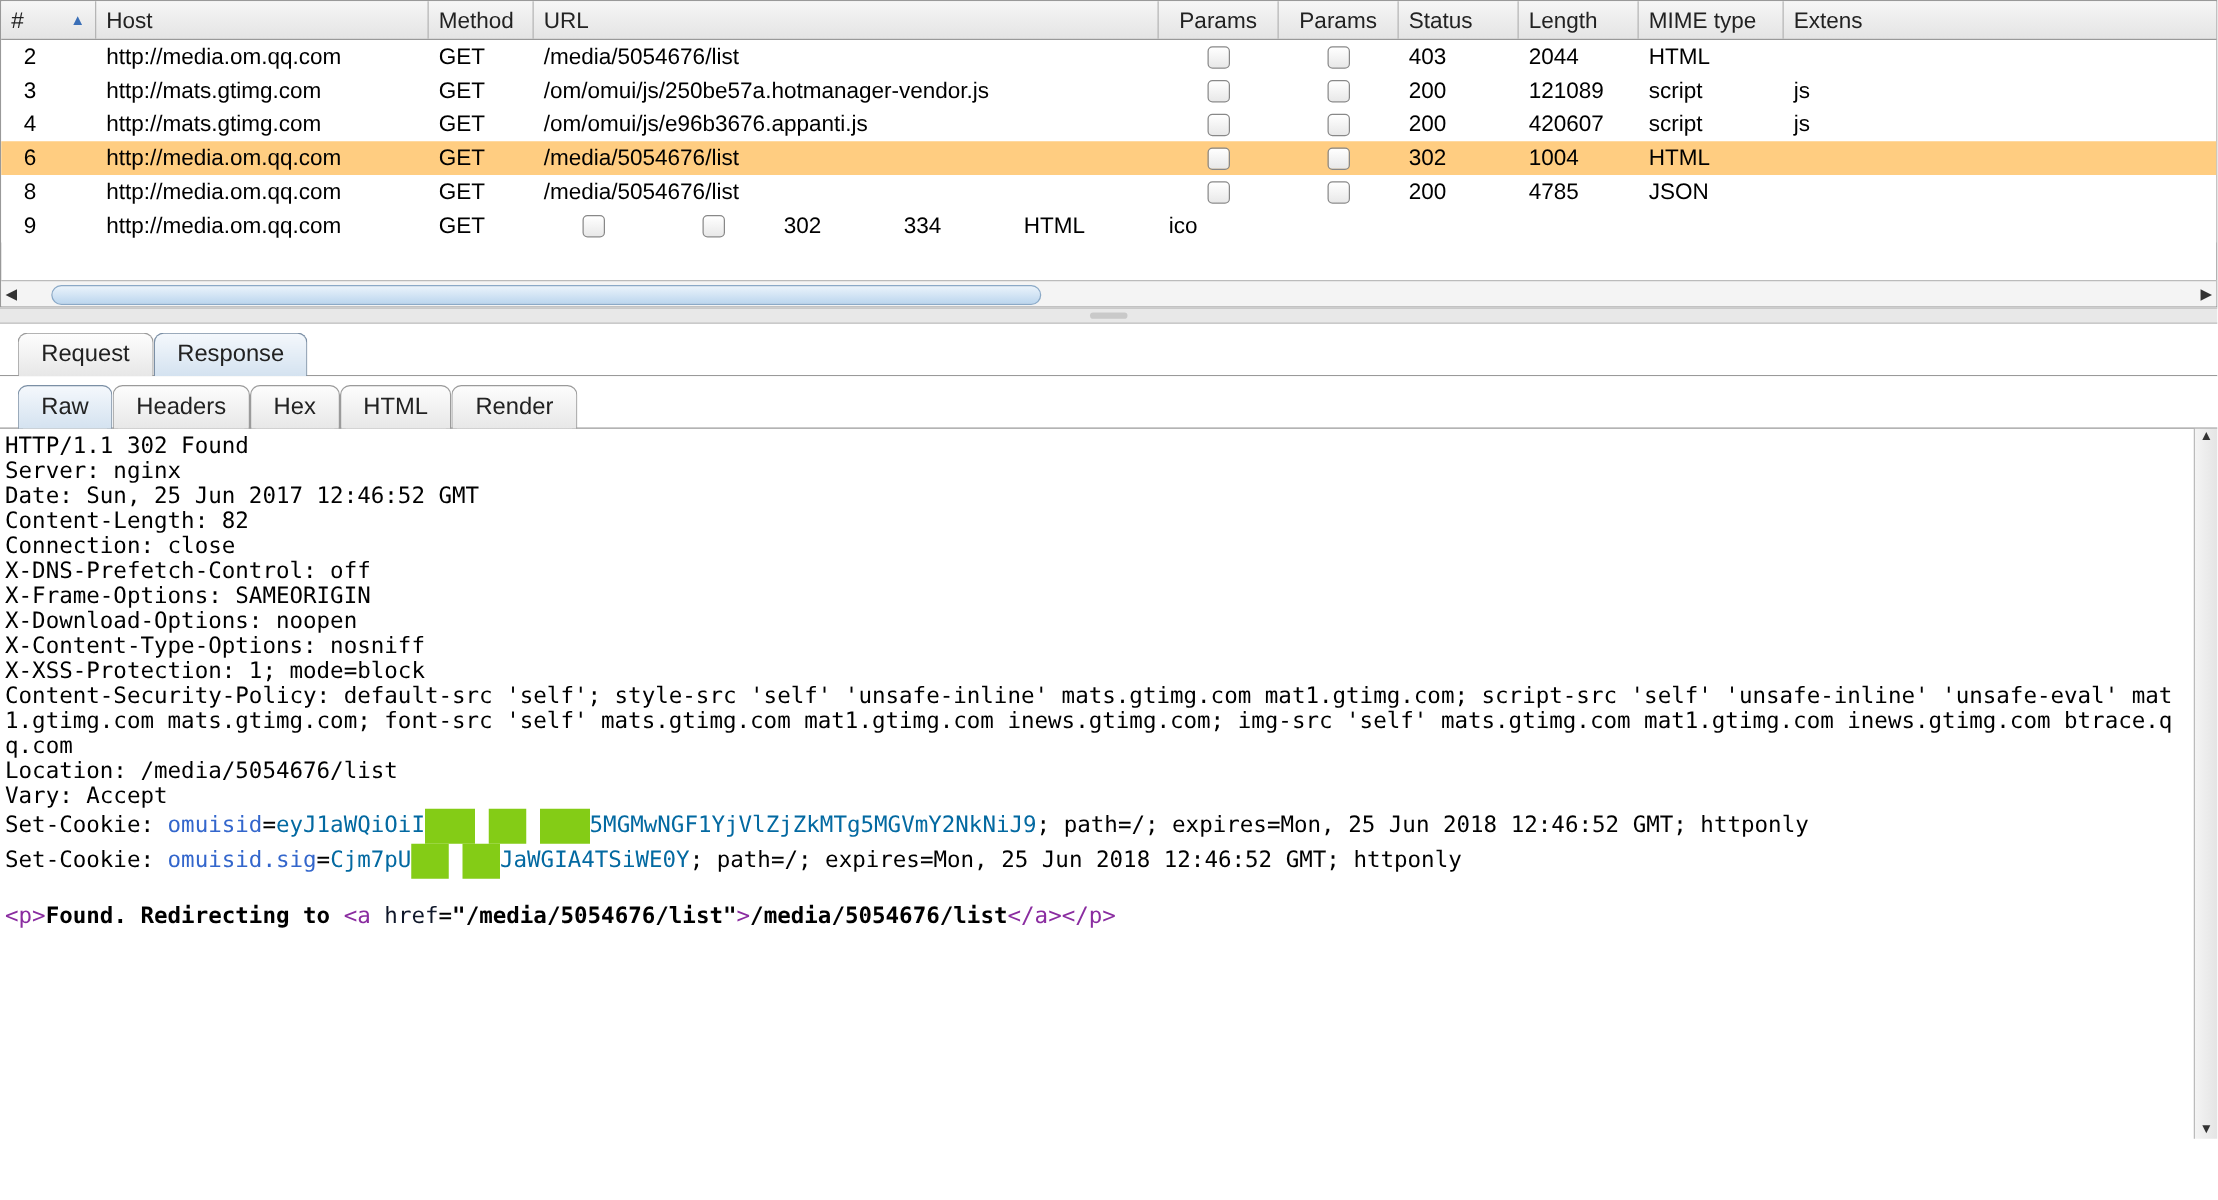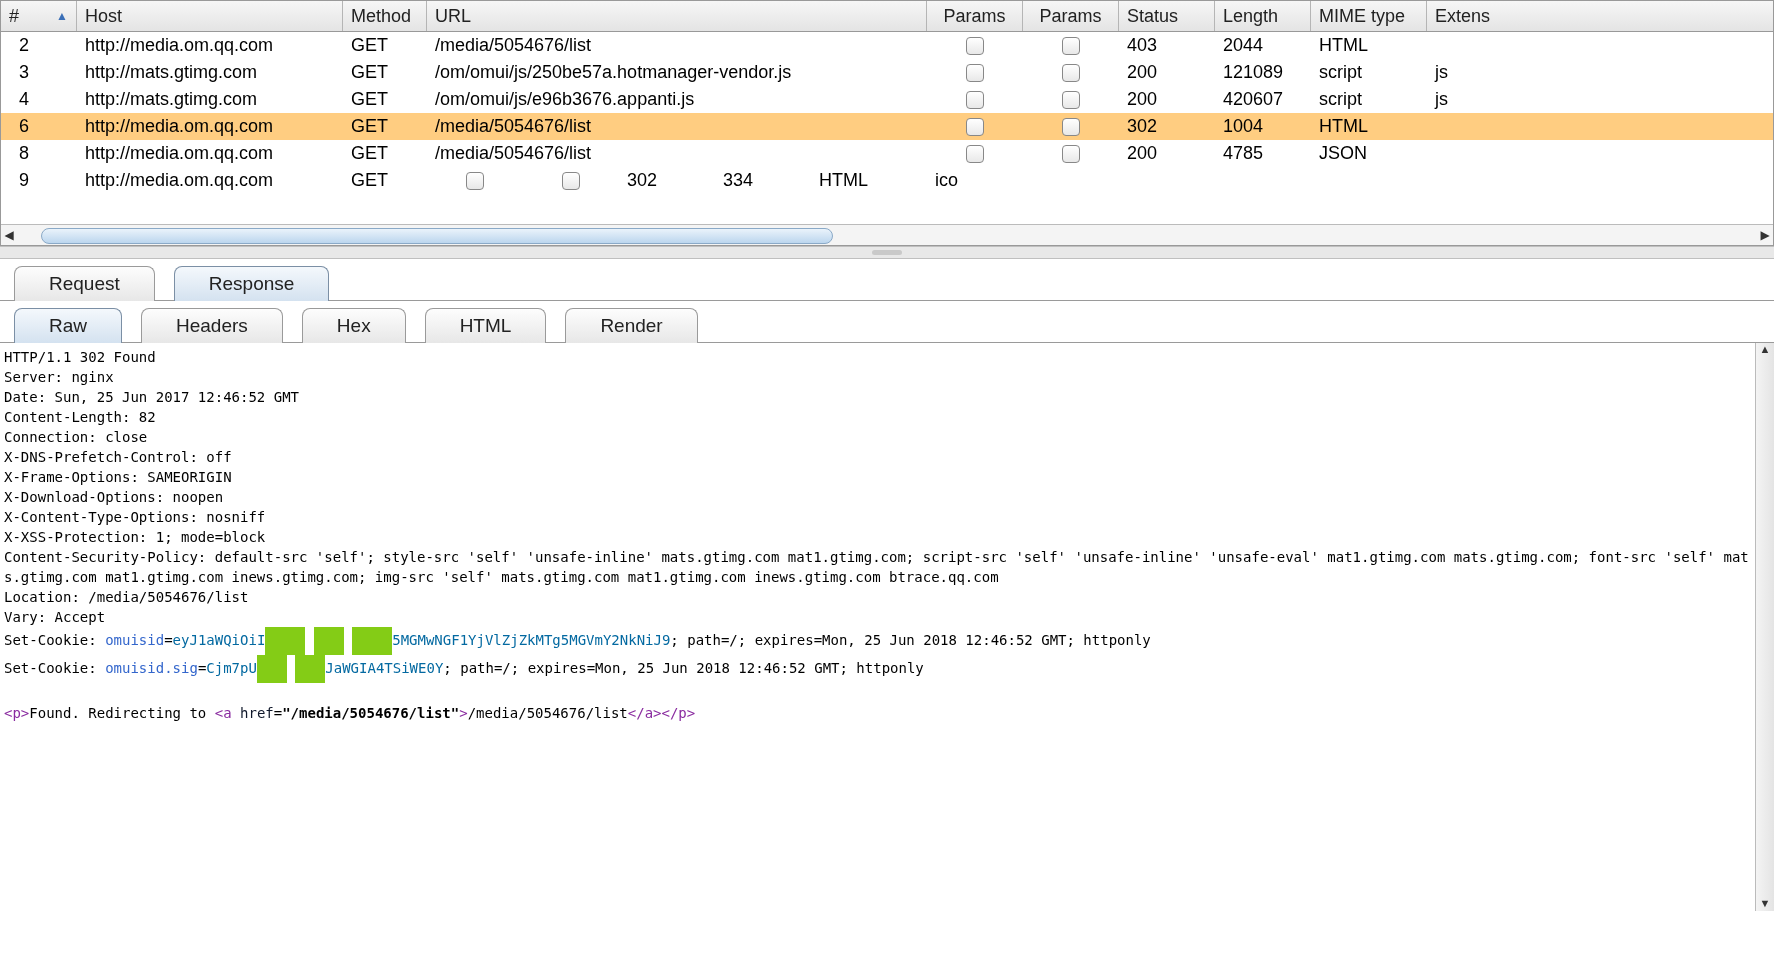--- a/index.html
+++ b/index.html
@@ -23,34 +23,34 @@
   .c-mime{width:116px}
   .c-ext{width:76px}
   .chk{width:16px;height:16px;border:1px solid #888;border-radius:4px;background:linear-gradient(#fff,#e8e8e8);display:inline-block}
   .grid-scroll{display:flex;align-items:center;height:20px;border-top:1px solid #bbb;background:#f4f4f4}
   .sc-arrow{width:16px;height:16px;display:flex;justify-content:center;align-items:center;font-size:12px;color:#333}
   .sc-track{flex:1;height:16px;position:relative}
   .sc-thumb{position:absolute;left:24px;top:1px;height:14px;width:790px;border-radius:8px;background:linear-gradient(#eaf3fb,#bcd6ee);border:1px solid #8aa9c7}
   .divider{height:11px;background:#e8e8e8;border-top:1px solid #bfbfbf;border-bottom:1px solid #bfbfbf;position:relative}
   .divider .handle{position:absolute;left:50%;top:3px;width:30px;height:5px;margin-left:-15px;border-radius:3px;background:#c9c9c9}
   .tabs{display:flex;padding:6px 10px 0 14px;background:#fff;border-bottom:1px solid #9a9a9a}
-  .tab{border:1px solid #9a9a9a;border-bottom:none;border-top-left-radius:8px;border-top-right-radius:8px;margin-right:19px;padding:6px 34px;background:linear-gradient(#fdfdfd,#e7e7e7);cursor:pointer;font-size:19px;color:#222;position:relative;top:1px}
+  .tab{border:1px solid #9a9a9a;border-bottom:none;border-top-left-radius:8px;border-top-right-radius:8px;margin-right:0;padding:6px 18px;background:linear-gradient(#fdfdfd,#e7e7e7);cursor:pointer;font-size:19px;color:#222;position:relative;top:1px}
   .tab.active{background:linear-gradient(#f4f8fc,#d4e2f0);border-color:#7b8fa5}
   .subtabs{display:flex;padding:6px 10px 0 14px;background:#fff;border-bottom:1px solid #9a9a9a}
   .content-pane{display:flex}
-  .raw-text{flex:1;font-family:"Menlo","Consolas",monospace;font-size:14px;line-height:20px;padding:4px 4px;white-space:pre-wrap;word-break:break-all;overflow:auto;height:560px}
+  .raw-text{flex:1;font-family:"Menlo","Consolas",monospace;font-size:18px;line-height:20px;padding:4px 4px;white-space:pre-wrap;word-break:break-all;overflow:auto;height:560px}
   .raw-text .cursor-line{background:#f4f4f4;display:inline-block;white-space:pre}
   .raw-text .cursor-line::after{content:"";display:inline-block;width:1px;height:18px;background:#e08e00;vertical-align:middle;margin-left:0}
   .cookie-name{color:#3366cc}
   .cookie-val{color:#0369a1}
   .censor{display:inline-block;background:#84cc16;color:transparent;vertical-align:middle;height:28px}
   .tag{color:#8a2ca0}
   .attr{color:#0f172a}
   .bold{font-weight:bold}
-  .raw-text b{font-weight:normal}
+  .raw-text b{font-weight:bold}
   .vscroll{width:18px;background:linear-gradient(90deg,#f4f4f4,#e4e4e4);border-left:1px solid #bbb;display:flex;flex-direction:column;align-items:center}
   .vscroll .va{height:14px;font-size:11px;color:#333}
 </style>
 </head>
 <body>
 
 <div class="panel-top">
   <div class="grid-header">
     <div class="hcell c-num sorted">
         <span>#</span>

